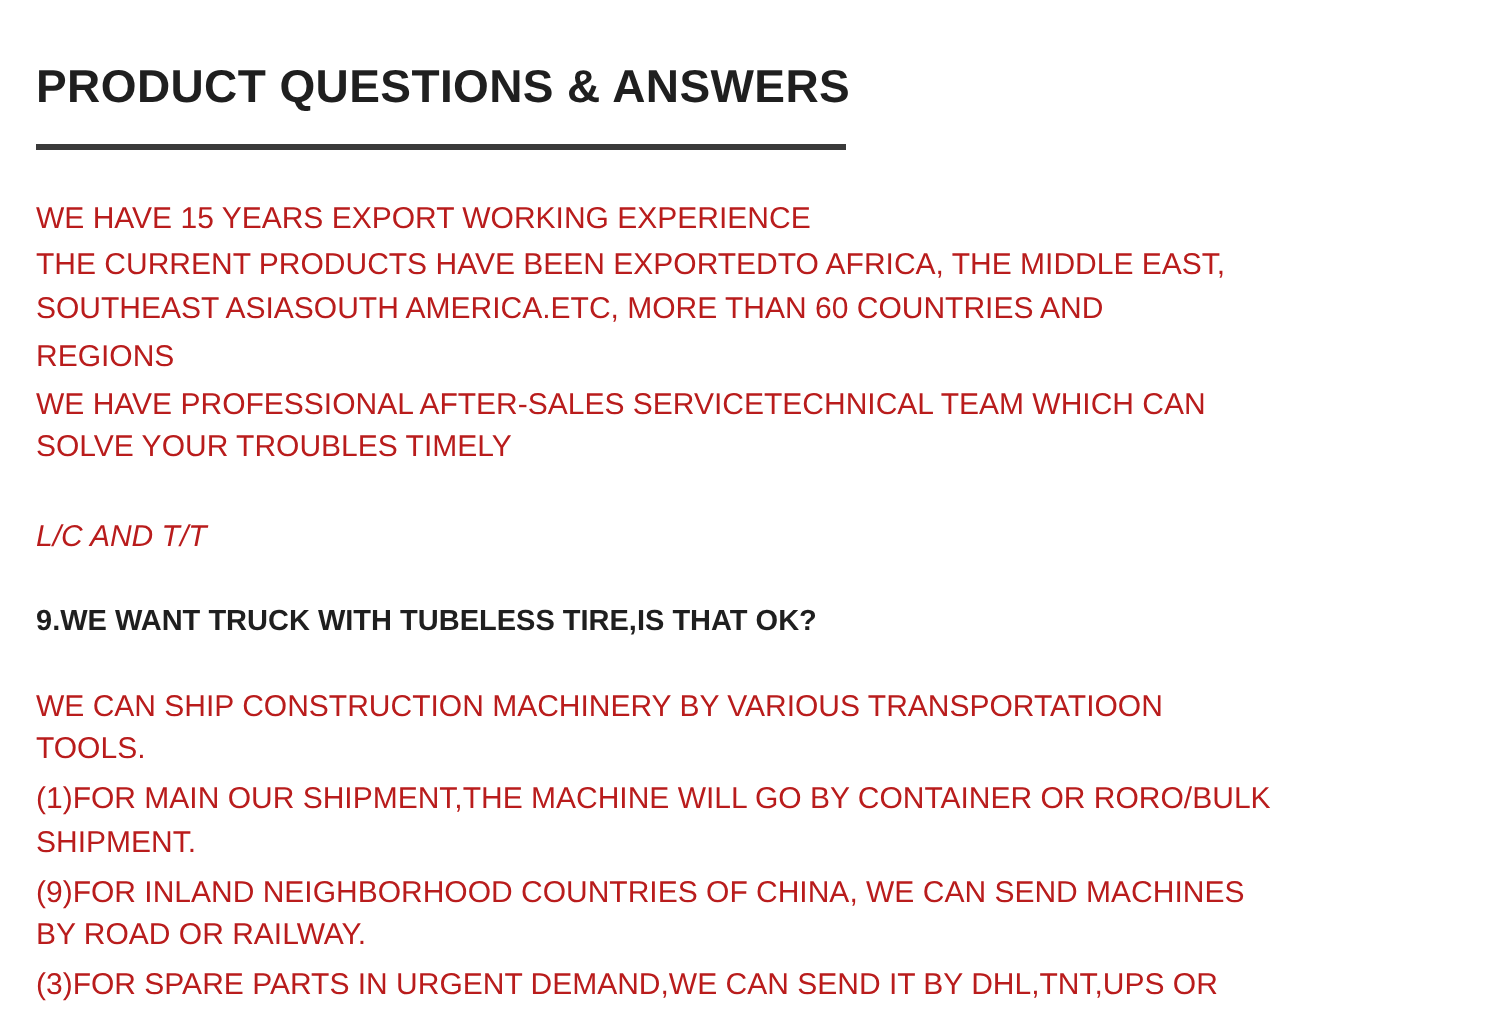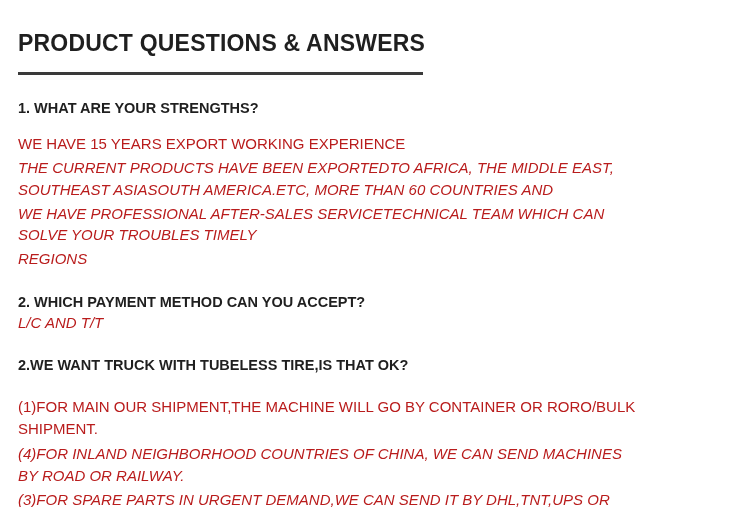--- a/index.html
+++ b/index.html
@@ -52,53 +52,52 @@
   }
   
   #block-1 { margin-top: 24px; }
   #block-1 .answers { margin-top: 16px; }
   #block-2 { margin-top: 23px; }
   #block-2 .answers { margin-top: 0; font-style: italic; }
   #block-3 { margin-top: 22px; }
   #block-3 .answers { margin-top: 6px; }
   #block-4 { margin-top: 22px; }
   #block-4 .answers { margin-top: 5px; }
-  .answers .a-line + .a-line { margin-top: 2px; font-style: italic; }
+  .answers .a-line + .a-line { margin-top: 2px; }
   #block-4 .answers .a-line + .a-line { margin-top: 3px; }
 </style>
 </head>
 <body>
 
 <div class="page">
 
   <h1 class="page-title">PRODUCT QUESTIONS &amp; ANSWERS</h1>
   <div class="title-rule"></div>
 
   <section class="qa-block" id="block-1">
-    <div class="q-heading">1. WHAT ARE YOUR STRENGTHS?</div>
     <div class="answers">
       <div class="a-line">WE HAVE 15 YEARS EXPORT WORKING EXPERIENCE</div>
       <div class="a-line">THE CURRENT PRODUCTS HAVE BEEN EXPORTEDTO AFRICA, THE MIDDLE EAST, SOUTHEAST ASIASOUTH AMERICA.ETC, MORE THAN 60 COUNTRIES AND</div>
+      <div class="a-line">REGIONS</div>
       <div class="a-line">WE HAVE PROFESSIONAL AFTER-SALES SERVICETECHNICAL TEAM WHICH CAN SOLVE YOUR TROUBLES TIMELY</div>
-      <div class="a-line">REGIONS</div>
     </div>
   </section>
 
   <section class="qa-block" id="block-2">
-    <div class="q-heading">2. WHICH PAYMENT METHOD CAN YOU ACCEPT?</div>
     <div class="answers">
       <div class="a-line">L/C AND T/T</div>
     </div>
   </section>
 
   <section class="qa-block" id="block-3">
-    <div class="q-heading">2.WE WANT TRUCK WITH TUBELESS TIRE,IS THAT OK?</div>
+    <div class="q-heading">9.WE WANT TRUCK WITH TUBELESS TIRE,IS THAT OK?</div>
   </section>
 
   <section class="qa-block" id="block-4">
     <div class="answers">
+      <div class="a-line">WE CAN SHIP CONSTRUCTION MACHINERY BY VARIOUS TRANSPORTATIOON TOOLS.</div>
       <div class="a-line">(1)FOR MAIN OUR SHIPMENT,THE MACHINE WILL GO BY CONTAINER OR RORO/BULK SHIPMENT.</div>
-      <div class="a-line">(4)FOR INLAND NEIGHBORHOOD COUNTRIES OF CHINA, WE CAN SEND MACHINES BY ROAD OR RAILWAY.</div>
+      <div class="a-line">(9)FOR INLAND NEIGHBORHOOD COUNTRIES OF CHINA, WE CAN SEND MACHINES BY ROAD OR RAILWAY.</div>
       <div class="a-line">(3)FOR SPARE PARTS IN URGENT DEMAND,WE CAN SEND IT BY DHL,TNT,UPS OR FEDEX.</div>
     </div>
   </section>
 
 </div>
 
 </body></html>

